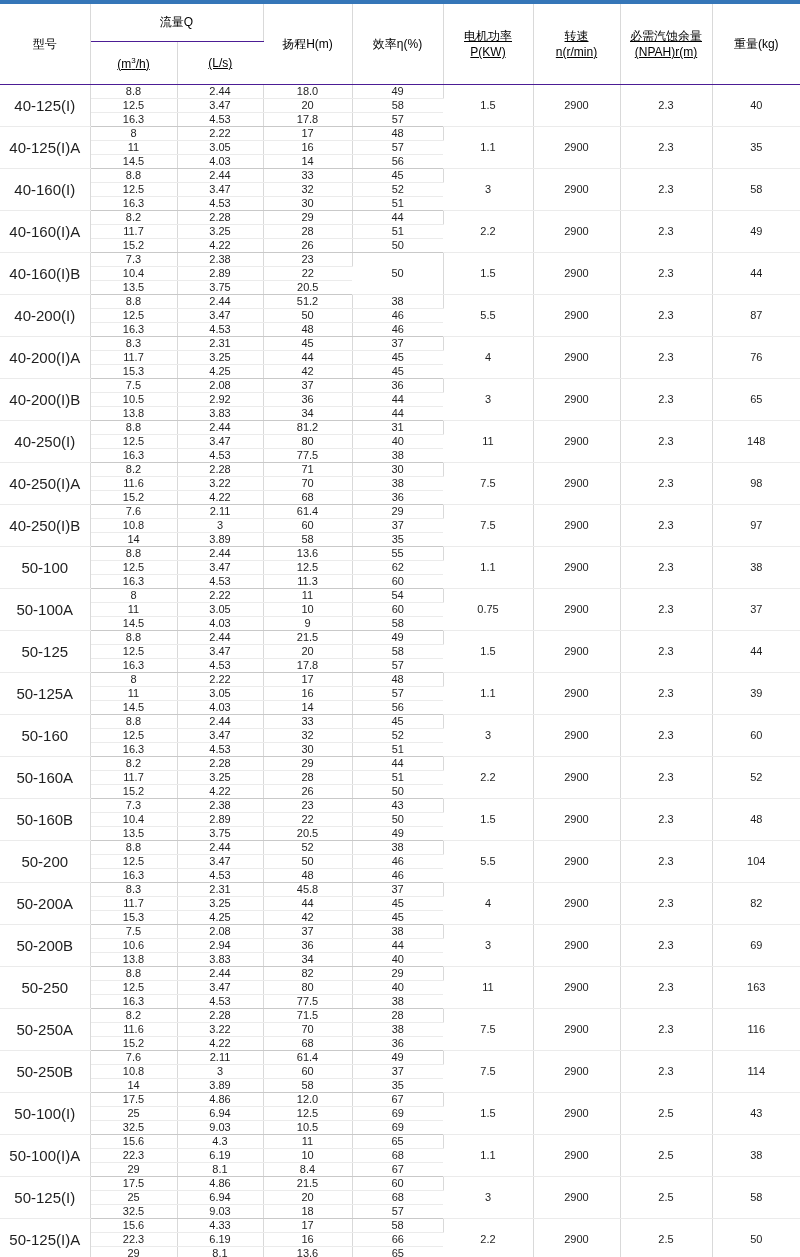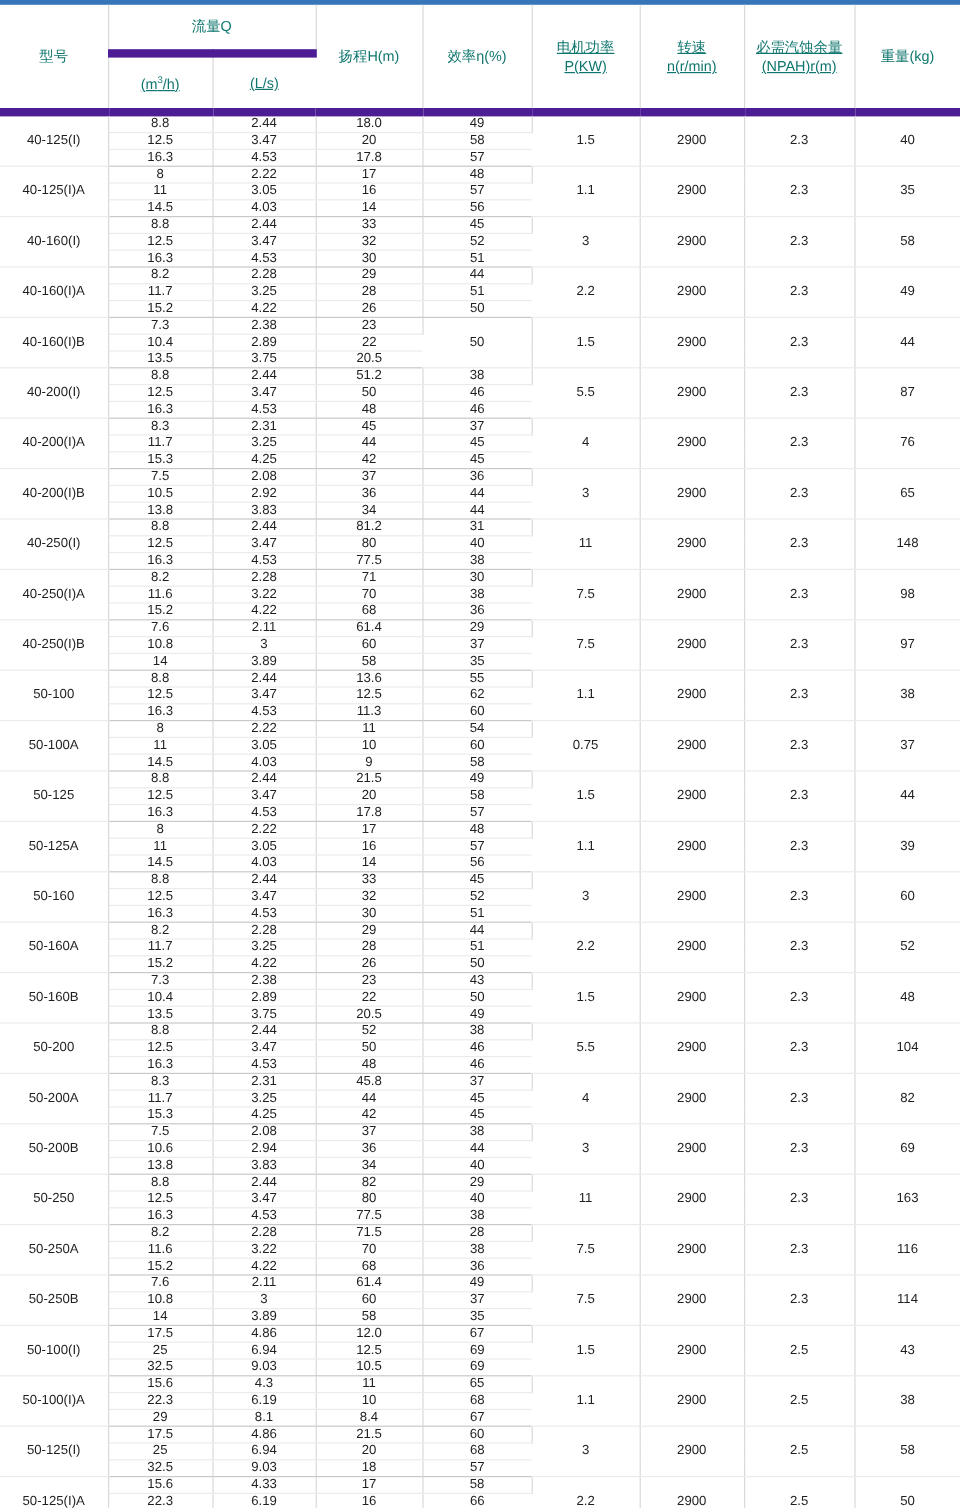--- a/index.html
+++ b/index.html
@@ -2,30 +2,30 @@
 <html><head>
 <meta charset="utf-8">
 <style>
   html, body { margin: 0; padding: 0; background: #ffffff; }
   body { width: 800px; font-family: "Liberation Sans", "DejaVu Sans", sans-serif; color: #222; }
   .topbar { width: 800px; height: 4px; background: #3576b8; }
   table.spec { width: 800px; border-collapse: collapse; table-layout: fixed; }
   th, td { padding: 0; margin: 0; text-align: center; vertical-align: middle;
            border-right: 1px solid #d9d9d9; font-weight: normal; }
   th:last-child, td:last-child { border-right: none; }
-  thead th { font-size: 12px; color: #0f766e; border-bottom: 7px solid #4c1d95; text-align: center; }
+  thead th { font-size: 12px; color: #000000; border-bottom: 1px solid #4c1d95; text-align: center; }
   thead tr.h1 th { height: 37px; }
   thead tr.h2 th { height: 42px; text-decoration: underline; }
   thead th.two-line { line-height: 16px; text-decoration: underline; }
   thead th sup { font-size: 8px; }
   tbody td { font-size: 11px; height: 13px; line-height: 13px; color: #1f1f1f; }
   tbody tr.r0 td, tbody tr.r1 td { border-bottom: 1px solid #ebebeb; }
   tbody tr.r2 td { border-bottom: 1px solid #c9c9c9; }
   tbody td.merged { border-bottom: 1px solid #c9c9c9; font-size: 11px; }
-  tbody td.model-cell { font-size: 11px; }
+  tbody td.model-cell { font-size: 15px; }
 </style>
 </head>
 <body>
 
 <div class="topbar" style="background: rgb(53, 118, 184);"></div>
 
 <table class="spec">
   <colgroup>
     <col style="width:90px">
       <col style="width:87px">

